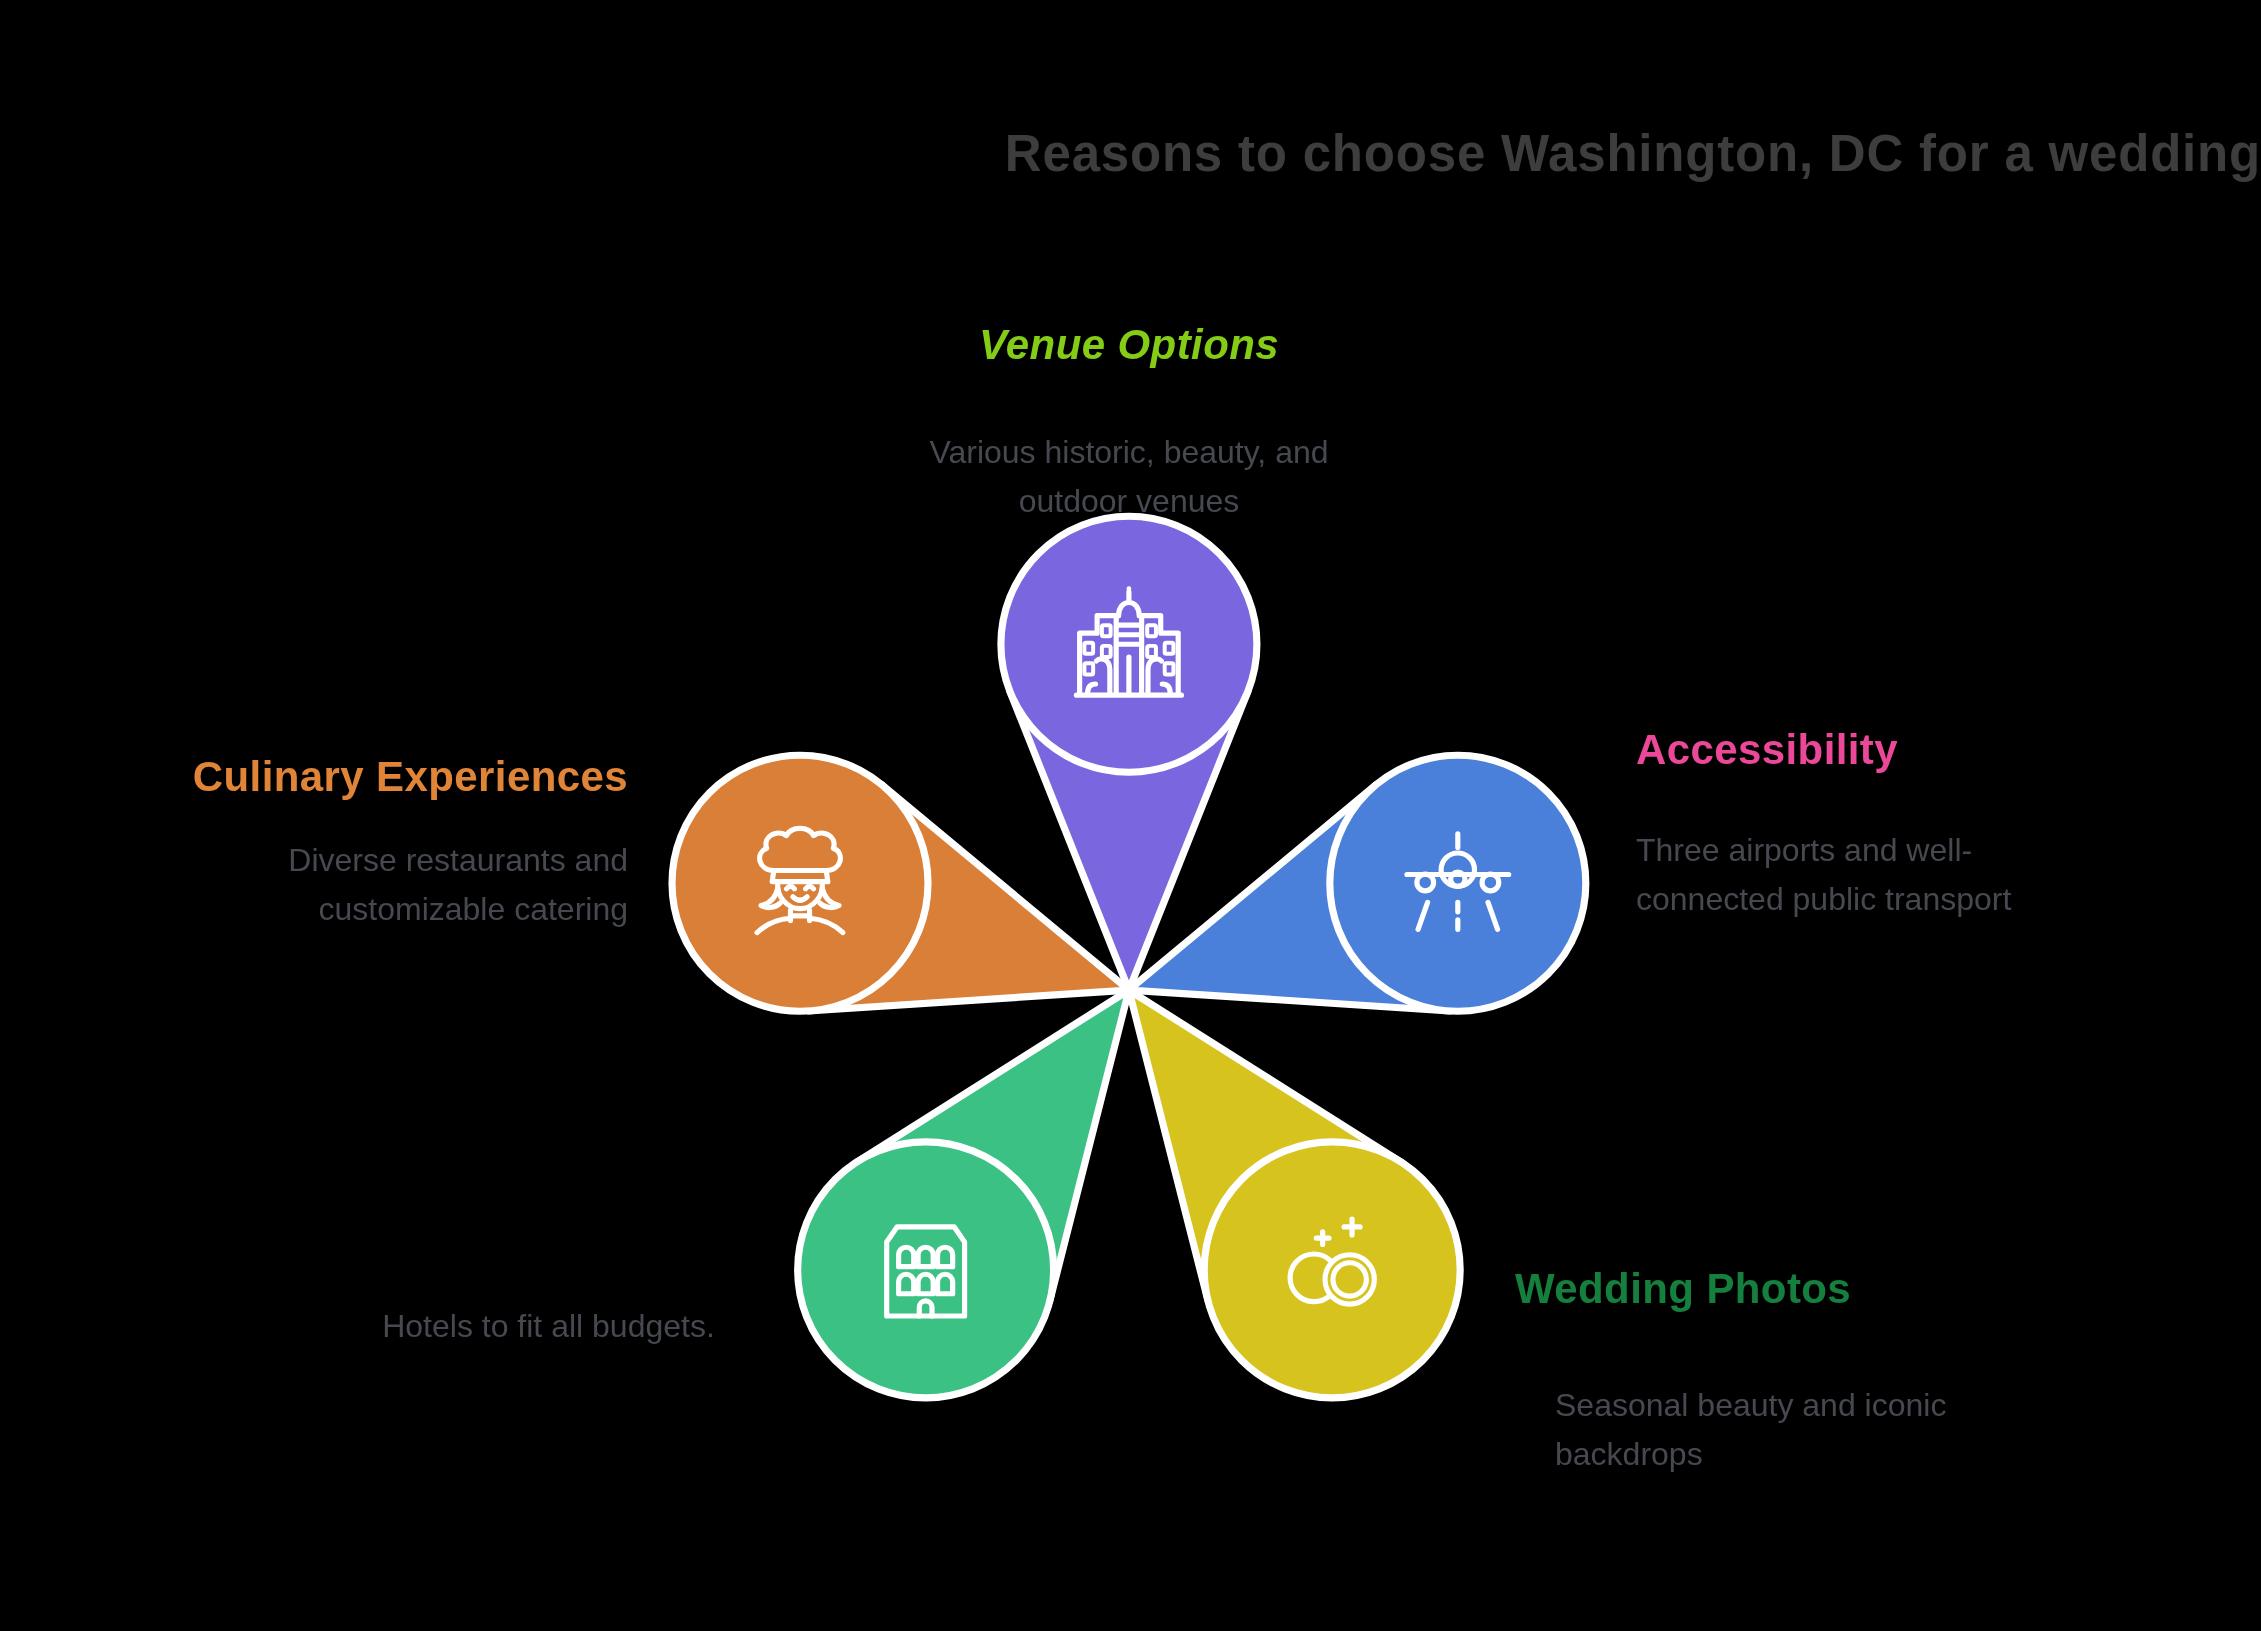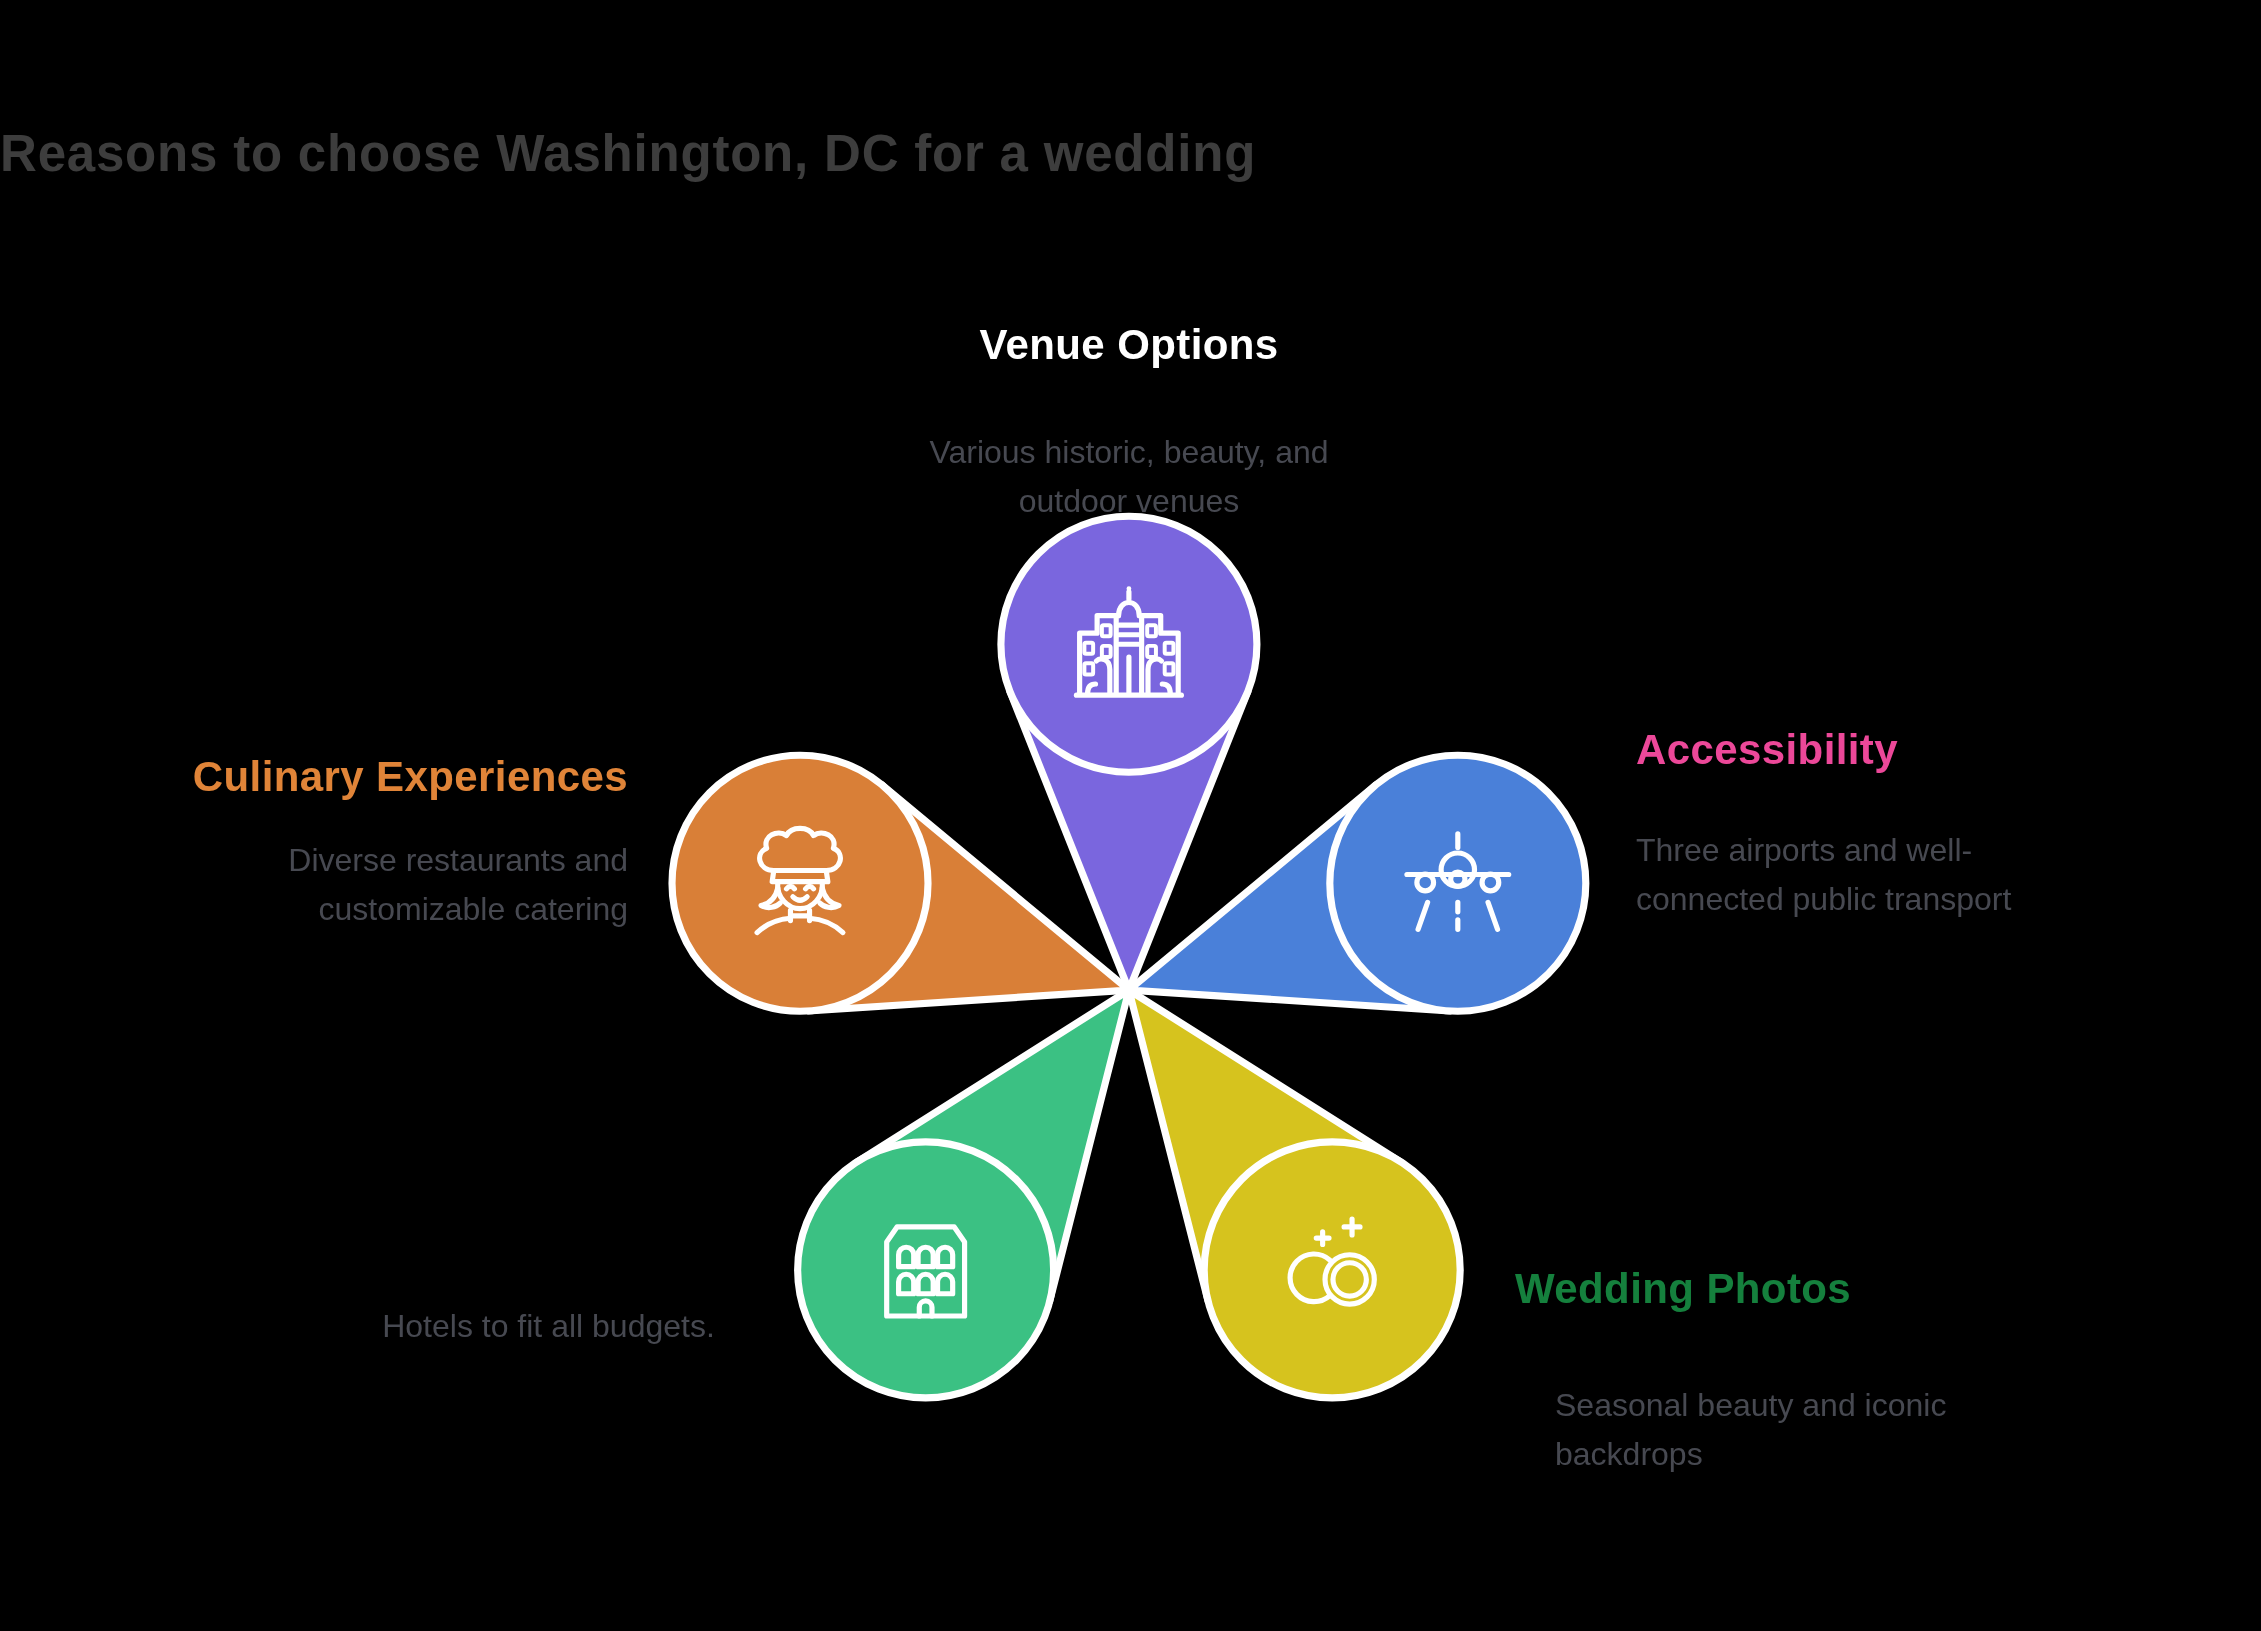--- a/index.html
+++ b/index.html
@@ -2,21 +2,21 @@
 <html style="font-size:12.7px"><head>
 <meta charset="utf-8">
 <style>
   *{margin:0;padding:0;box-sizing:border-box}
   html,body{background:#000}
   body{
     width:2261px;height:1632px;position:relative;overflow:hidden;
     font-family:"Liberation Sans",sans-serif;
   }
   .title{
-    position:absolute;left:0;right:0;top:124px;text-align:left;
+    position:absolute;left:0;right:0;top:124px;text-align:right;
     font-size:51px;font-weight:700;letter-spacing:0.8px;
   }
   #flower-svg{position:absolute;left:0;top:0}
   .label{position:absolute}
   .label h2{font-size:42px;font-weight:700;line-height:49px;letter-spacing:0.4px}
   .label p{
     font-size:32px;line-height:49px;white-space:pre-line;margin-top:40px;
   }
   .venue-label{left:795px;width:668px;top:320px;text-align:center}
   .venue-label p{margin-top:59px}
@@ -112,21 +112,21 @@
   <g fill="none" stroke="#ffffff" stroke-width="6.5" stroke-linecap="round" stroke-linejoin="round" transform="translate(1675.6865847472257 1596.9223925531023)">
     <path d="M -2.9 -12.3 A 30 30 0 1 0 -2.9 32.3"></path>
     <circle cx="22" cy="12" r="31"></circle>
     <circle cx="22" cy="12" r="21"></circle>
     <path d="M -12 -48 V -32 M -20 -40 H -4"></path>
     <path d="M 25 -64 V -44 M 15 -54 H 35"></path>
   </g>
 </svg>
 
 <div class="label venue-label">
-  <h2 style="color: #ffffff;">Venue Options</h2>
+  <h2 style="color: #84cc16; font-style: italic;">Venue Options</h2>
   <p style="color: rgb(71, 73, 81);">Various historic, beauty, and
 outdoor venues</p>
 </div>
 
 <div class="label accessibility-label">
   <h2 style="color: #ec4899;">Accessibility</h2>
   <p style="color: rgb(71, 73, 81);">Three airports and well-
 connected public transport</p>
 </div>
 

